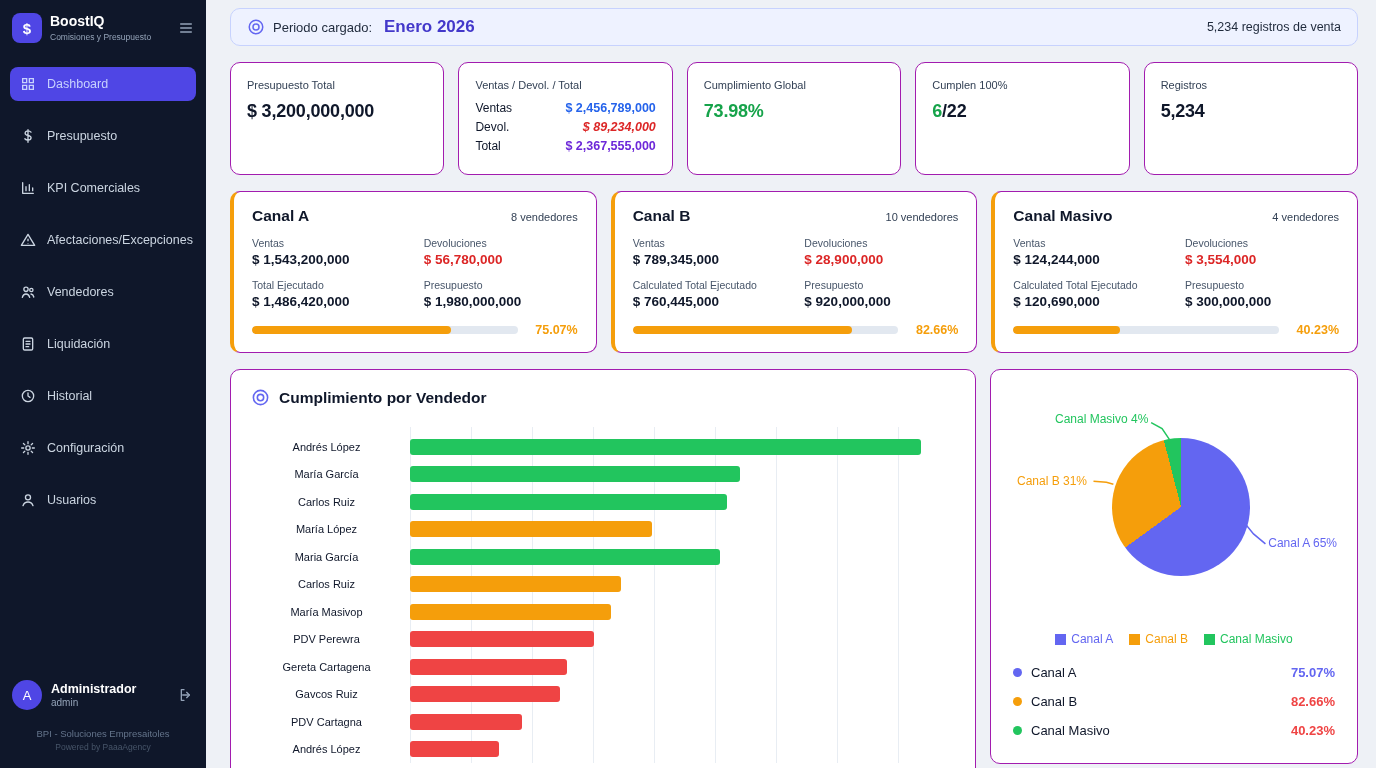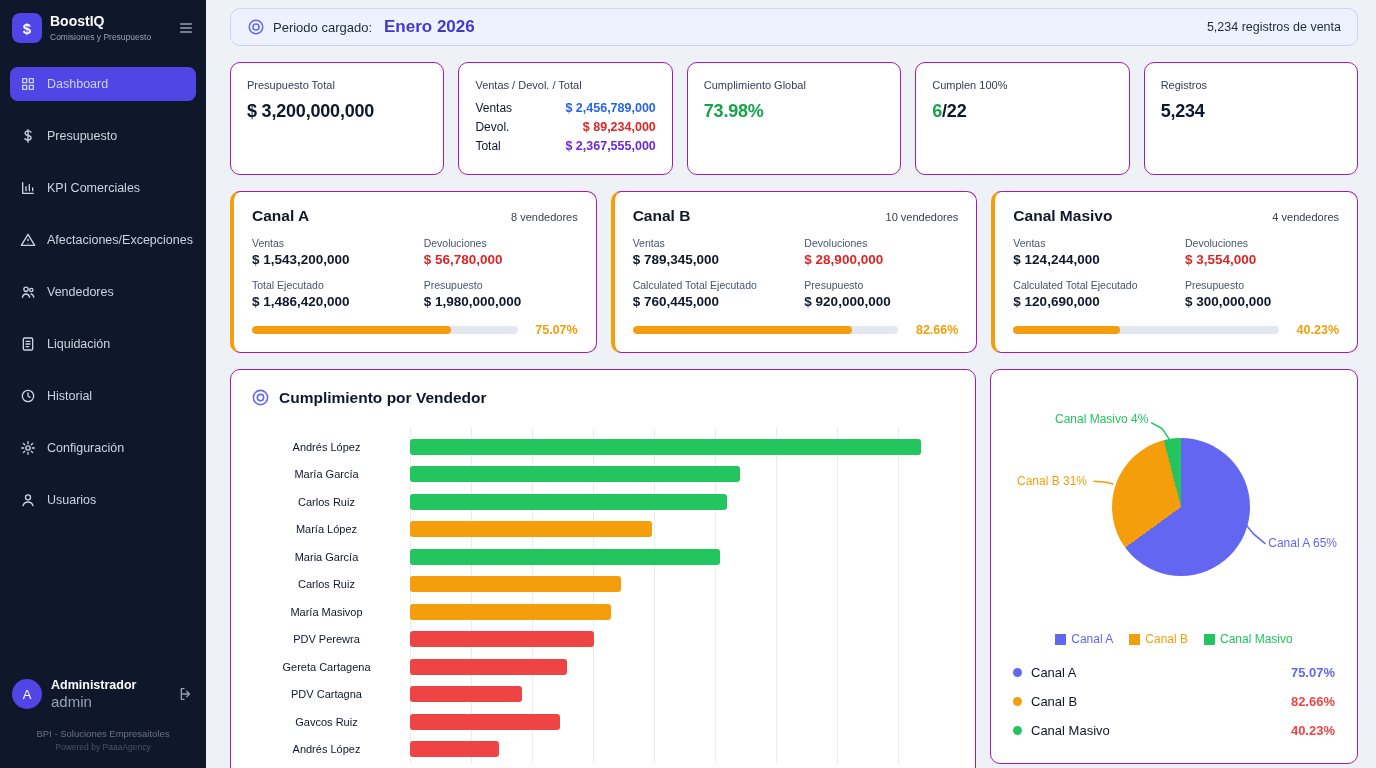--- a/index.html
+++ b/index.html
@@ -16,21 +16,21 @@
   .hamburger{margin-left:auto;color:#94a3b8;cursor:pointer;display:flex}
   .nav{padding:10px 10px;display:flex;flex-direction:column;gap:18px}
   .nav-item{display:flex;align-items:center;gap:11px;padding:9px 10px;border-radius:8px;font-size:12.5px;color:#cbd5e1;cursor:pointer;white-space:nowrap}
   .nav-item.active{background:#4f46e5;color:#c7d2fe}
   .nav-ico{display:flex;width:16px;height:16px;flex-shrink:0}
   .nav-ico svg{width:16px;height:16px}
   .sidebar-bottom{margin-top:auto}
   .user-row{display:flex;align-items:center;gap:9px;padding:12px 12px}
   .avatar{width:30px;height:30px;border-radius:50%;background:#4f46e5;color:#fff;display:flex;align-items:center;justify-content:center;font-size:13px;flex-shrink:0}
   .user-name{color:#fff;font-weight:bold;font-size:12.5px}
-  .user-role{font-size:15px;color:#94a3b8;margin-top:1px}
+  .user-role{font-size:10px;color:#94a3b8;margin-top:1px}
   .logout{margin-left:auto;color:#94a3b8;cursor:pointer;display:flex}
   .side-footer{text-align:center;padding:6px 0 16px;color:#64748b;font-size:9.5px}
   .side-footer .pwr{font-size:8.5px;color:#475569;margin-top:3px}
 
   
   main{flex:1;padding:8px 18px 0 24px;overflow:hidden}
   .banner{background:#eef2ff;border:1px solid #c7d2fe;border-radius:10px;padding:8px 16px;display:flex;align-items:center;gap:8px}
   .banner .plabel{font-size:13px;color:#1e293b}
   .banner .pvalue{color:#4338ca;font-size:17px;font-weight:bold;margin-left:4px}
   .banner .records{margin-left:auto;font-size:12.5px;color:#1e293b}
@@ -232,21 +232,21 @@
       </div>
 
       <div class="card kpi-card">
         <div class="kpi-label">Ventas / Devol. / Total</div>
         <div class="mini-row">
           <span>Ventas</span>
           <span class="mv" style="color: rgb(37, 99, 235);">$ 2,456,789,000</span>
         </div>
         <div class="mini-row">
           <span>Devol.</span>
-          <span class="mv" style="color: rgb(220, 38, 38);">$ 89,234,000</span>
+          <span class="mv" style="color: rgb(220, 38, 38); font-style: italic;">$ 89,234,000</span>
         </div>
         <div class="mini-row">
           <span>Total</span>
           <span class="mv" style="color: rgb(109, 40, 217);">$ 2,367,555,000</span>
         </div>
       </div>
 
       <div class="card kpi-card">
         <div class="kpi-label">Cumplimiento Global</div>
         <div class="kpi-value green">73.98%</div>
@@ -422,29 +422,29 @@
                   <span class="bar" style="width:33.75%;background:#ef4444"></span>
                 </span>
               </div>
               <div class="bar-row">
                 <span class="bar-label">Gereta Cartagena</span>
                 <span class="bar-track">
                   <span class="bar" style="width:28.75%;background:#ef4444"></span>
                 </span>
               </div>
               <div class="bar-row">
+                <span class="bar-label">Gavcos Ruiz</span>
+                <span class="bar-track">
+                  <span class="bar" style="width:27.50%;background:#ef4444"></span>
+                </span>
+              </div>
+              <div class="bar-row">
                 <span class="bar-label">PDV Cartagna</span>
                 <span class="bar-track">
                   <span class="bar" style="width:20.63%;background:#ef4444"></span>
-                </span>
-              </div>
-              <div class="bar-row">
-                <span class="bar-label">Gavcos Ruiz</span>
-                <span class="bar-track">
-                  <span class="bar" style="width:27.50%;background:#ef4444"></span>
                 </span>
               </div>
               <div class="bar-row">
                 <span class="bar-label">Andrés López</span>
                 <span class="bar-track">
                   <span class="bar" style="width:16.25%;background:#ef4444"></span>
                 </span>
               </div>
             </div>
         </div>

